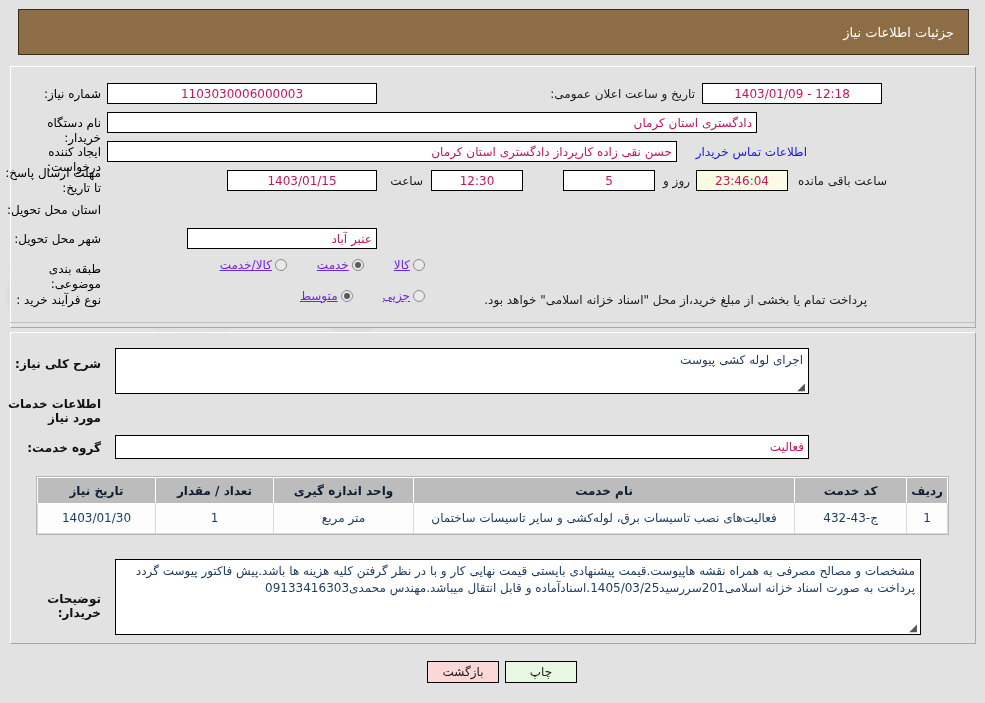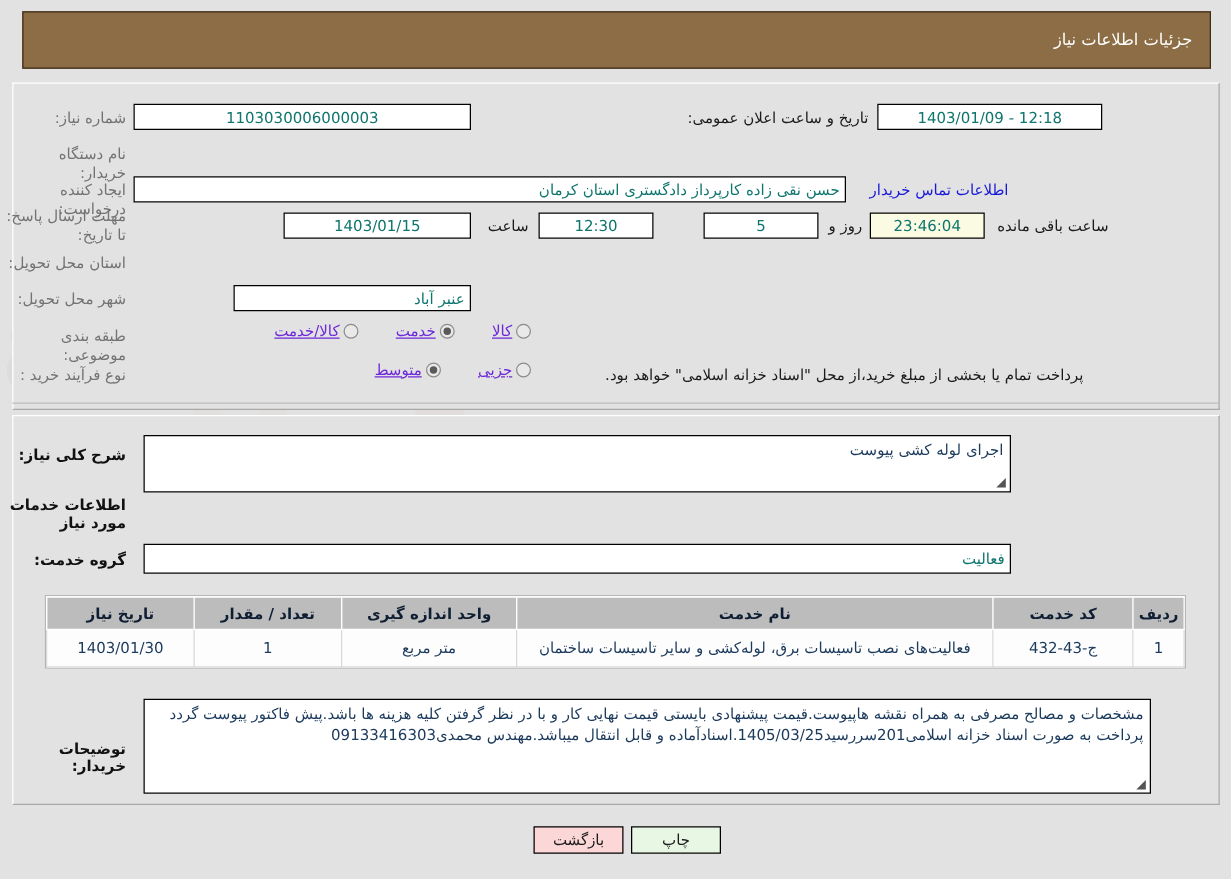--- a/index.html
+++ b/index.html
@@ -55,31 +55,31 @@
     border-left-color: #ffffff;
     z-index: 1;
   }
   #panel-top    { left: 10px; top: 66px;  width: 966px; height: 262px; }
   #panel-detail { left: 10px; top: 332px; width: 966px; height: 312px; }
 
   
   .lbl {
     position: absolute;
     font-size: 12px;
-    color: #737373;
+    color: #000000;
     text-align: right;
     line-height: 15px;
     z-index: 3;
   }
   .fld {
     position: absolute;
     background: #ffffff;
     border: 1px solid #000000;
     font-size: 12px;
-    color: #0f766e;
+    color: #be185d;
     display: flex;
     align-items: center;
     padding: 0 4px;
     line-height: 1;
     z-index: 3;
     overflow: hidden;
     white-space: nowrap;
   }
   .fld.center { justify-content: center; }
   .fld.right  { justify-content: flex-start; }
@@ -232,20 +232,21 @@
 
   <div class="panel" id="panel-top"></div>
 
   <div class="lbl" style="right:884px; top:87px; width:90px;">شماره نیاز:</div>
   <div class="fld center" style="right:608px; top:83px; width:270px; height:21px;">1103030006000003</div>
 
   <div class="inline-txt" style="right:290px; top:87px;">تاریخ و ساعت اعلان عمومی:</div>
   <div class="fld center" style="right:103px; top:83px; width:180px; height:21px;">12:18 - 1403/01/09</div>
 
   <div class="lbl" style="right:884px; top:116px; width:92px;">نام دستگاه خریدار:</div>
+  <div class="fld right" style="right:228px; top:112px; width:650px; height:21px;">دادگستری استان کرمان</div>
 
   <div class="lbl" style="right:884px; top:145px; width:96px;">ایجاد کننده درخواست:</div>
   <div class="fld right" style="right:308px; top:141px; width:570px; height:21px;">حسن نقی زاده کارپرداز دادگستری استان کرمان</div>
   <div class="link" style="right:178px; top:145px;">اطلاعات تماس خریدار</div>
 
   <div class="lbl" style="right:884px; top:166px; width:96px;">مهلت ارسال پاسخ: تا تاریخ:</div>
   <div class="fld center" style="right:608px; top:170px; width:150px; height:21px;">1403/01/15</div>
   <div class="inline-txt" style="right:562px; top:174px;">ساعت</div>
   <div class="fld center" style="right:462px; top:170px; width:92px; height:21px;">12:30</div>
   <div class="fld center" style="right:330px; top:170px; width:92px; height:21px;">5</div>

